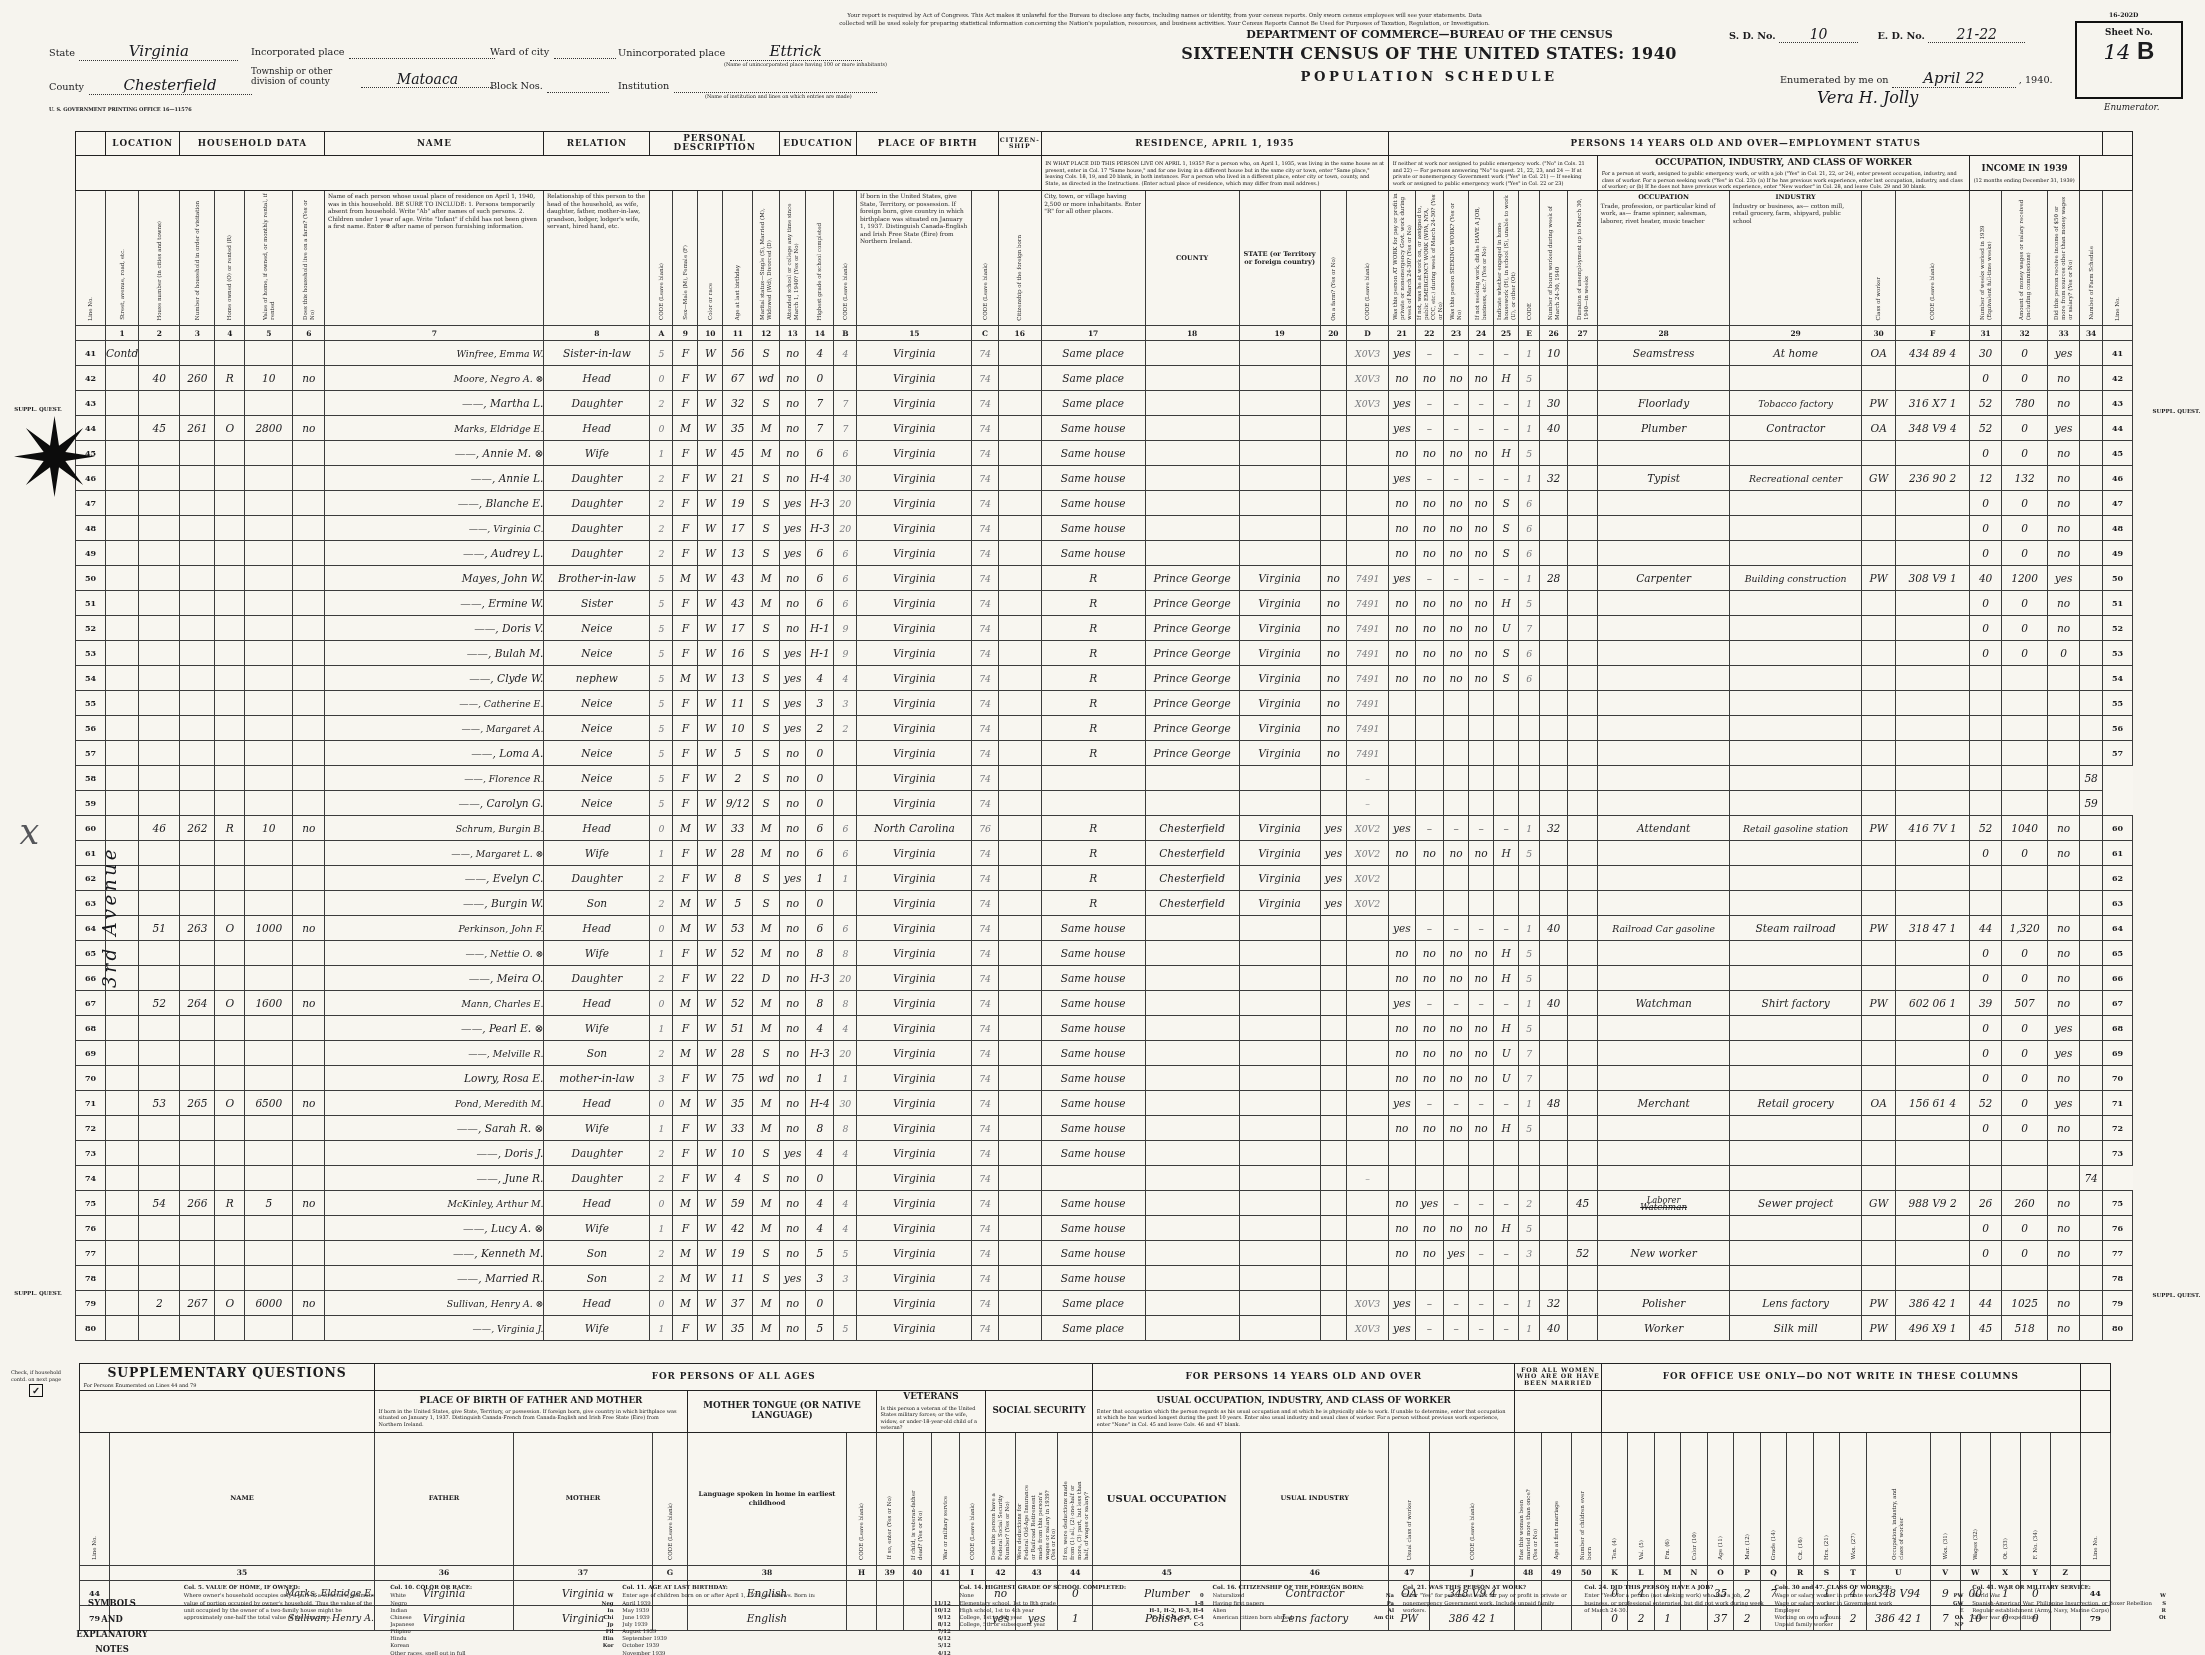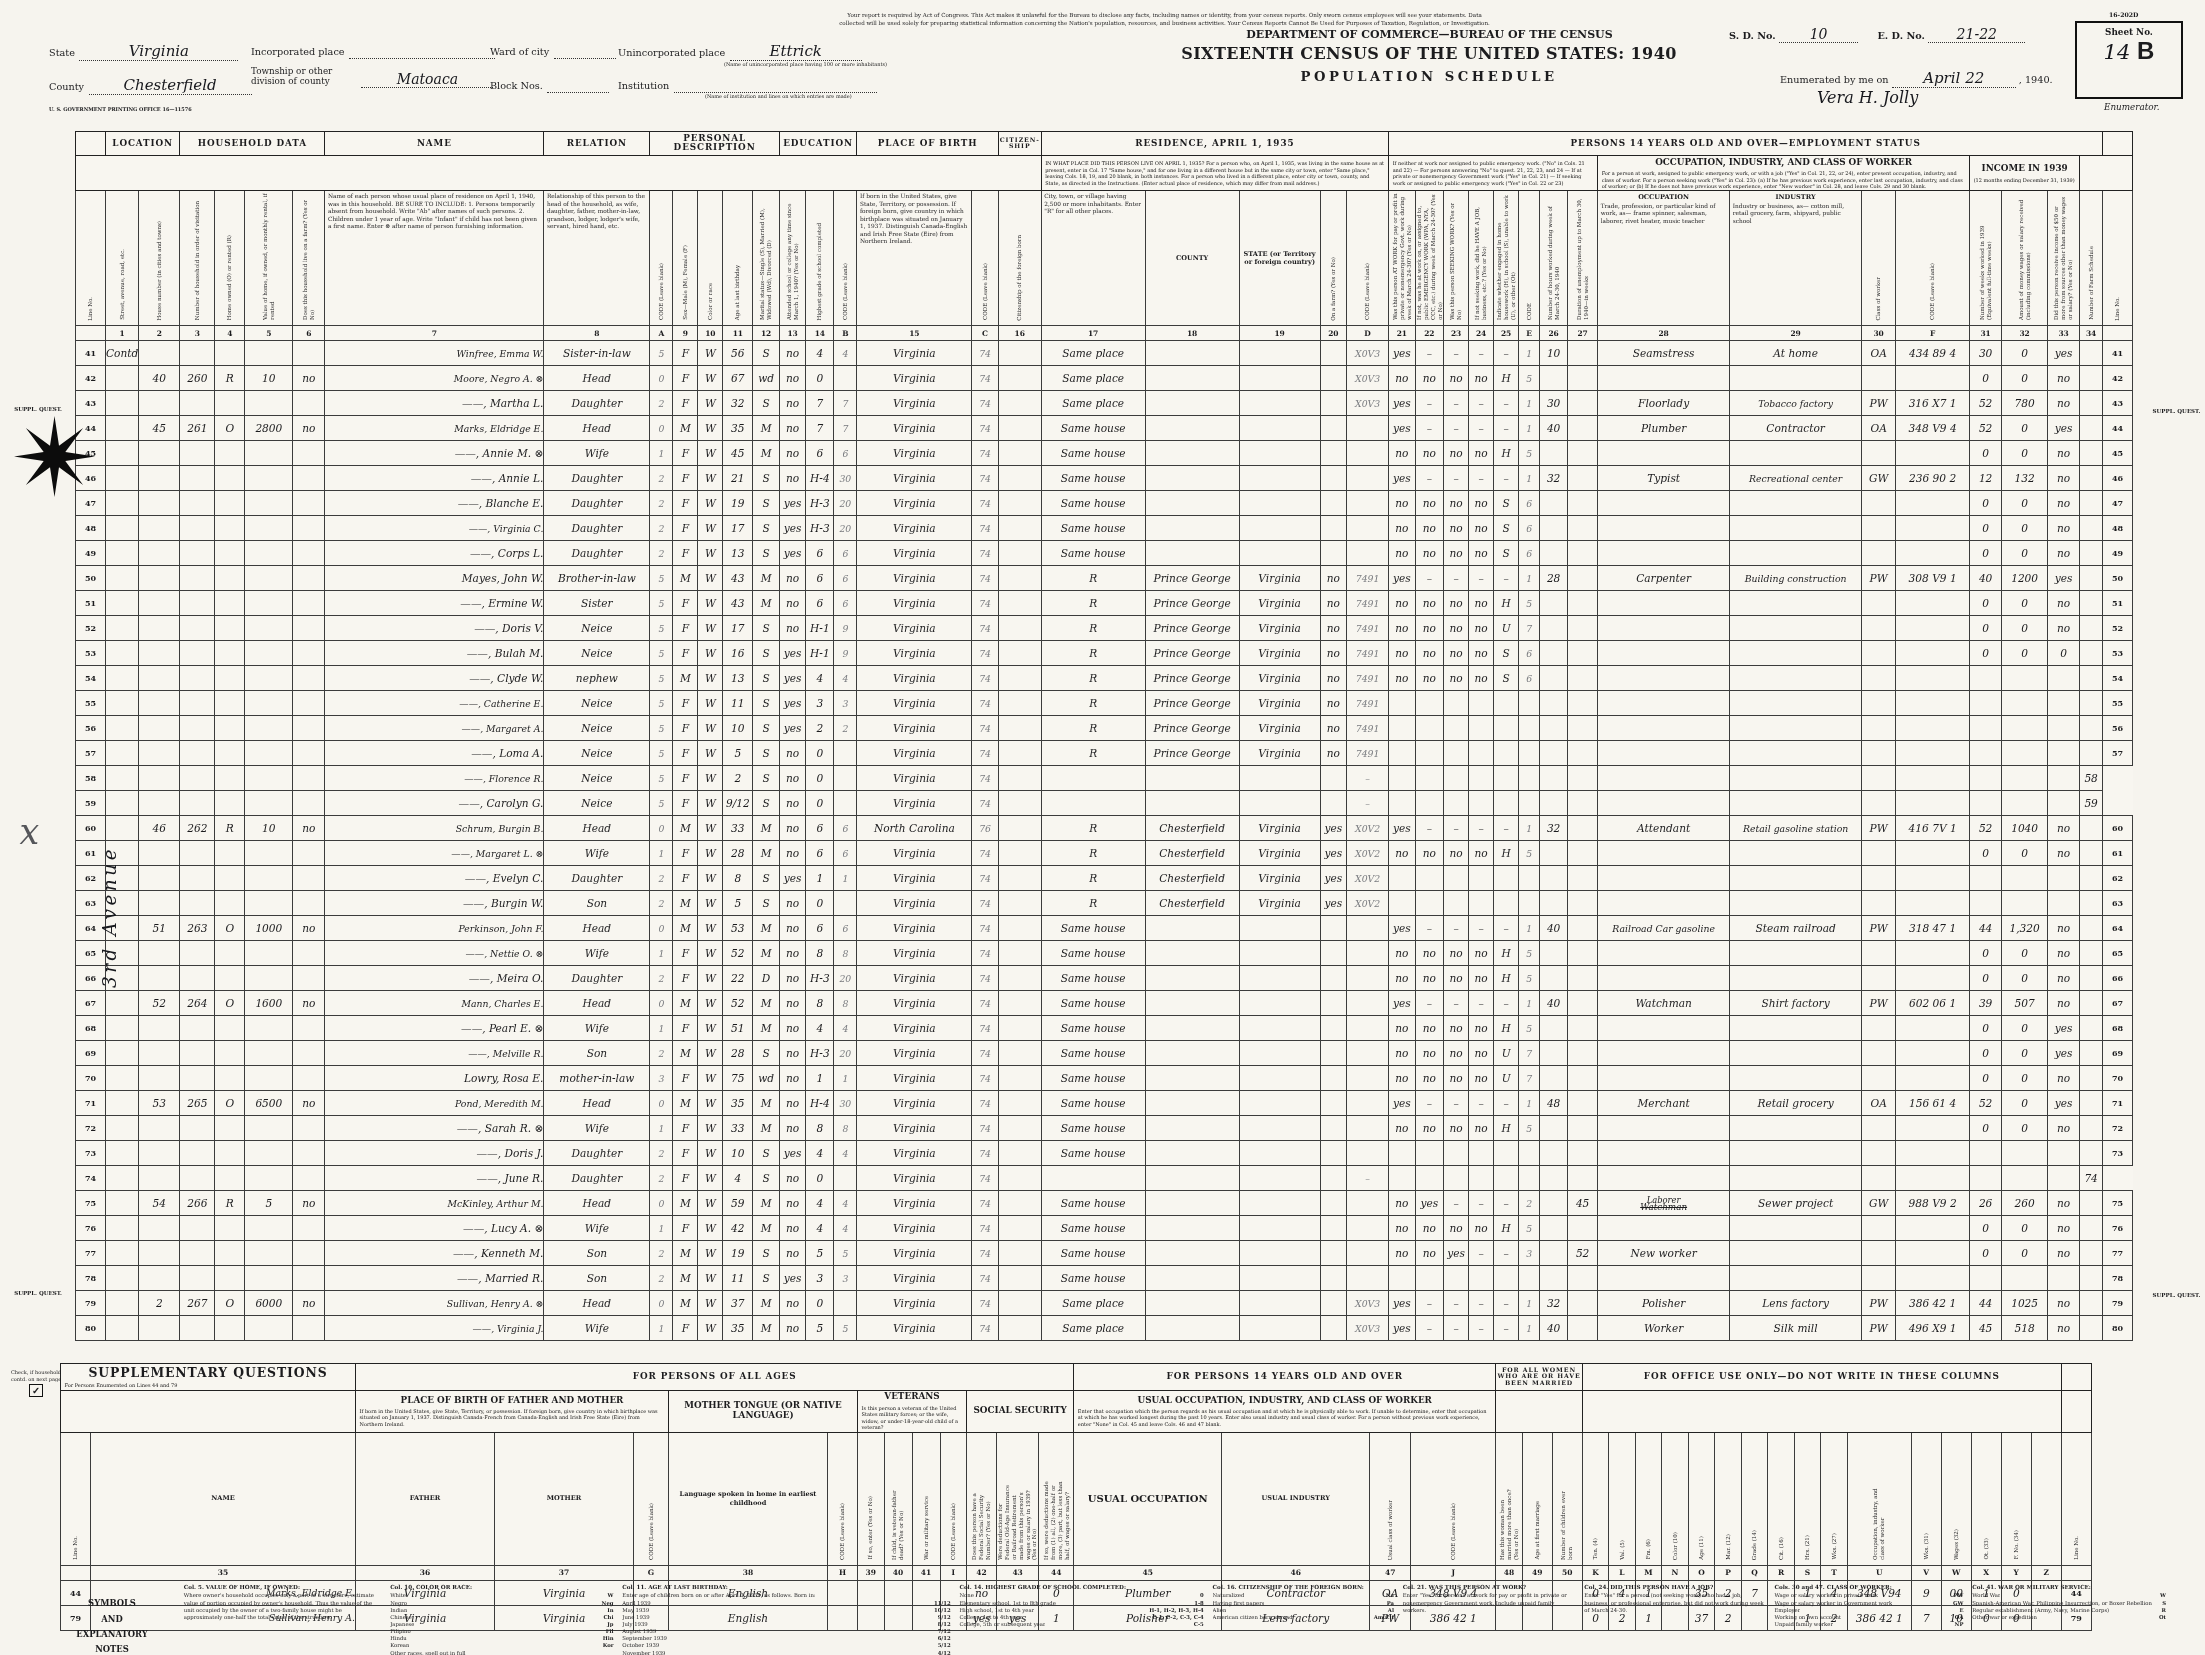--- a/index.html
+++ b/index.html
@@ -693,21 +693,21 @@
             <td class="lineno">48</td>
           </tr>
           <tr style="height: 24px;">
             <td class="lineno">49</td>
             <td></td>
             <td></td>
             <td></td>
             <td></td>
             <td></td>
             <td></td>
-            <td class="lft">——, Corps L.</td>
+            <td class="lft">——, Audrey L.</td>
             <td>Daughter</td>
             <td class="pencil">2</td>
             <td>F</td>
             <td>W</td>
             <td>13</td>
             <td>S</td>
             <td>yes</td>
             <td>6</td>
             <td class="pencil">6</td>
             <td>Virginia</td>
@@ -2097,21 +2097,21 @@
             <td>45</td>
             <td>518</td>
             <td>no</td>
             <td></td>
             <td class="lineno">80</td>
           </tr>
         </tbody>
       </table>
     </div>
 
-  <div class="abs" style="left:60px;top:1363px;" id="supp-table-slot">
+  <div class="abs" style="left:79px;top:1363px;" id="supp-table-slot">
       <table class="census">
         <colgroup>
           <col style="width: 30px;">
           <col style="width: 265px;">
           <col style="width: 139px;">
           <col style="width: 139px;">
           <col style="width: 35px;">
           <col style="width: 159px;">
           <col style="width: 30px;">
           <col style="width: 26.5px;">

